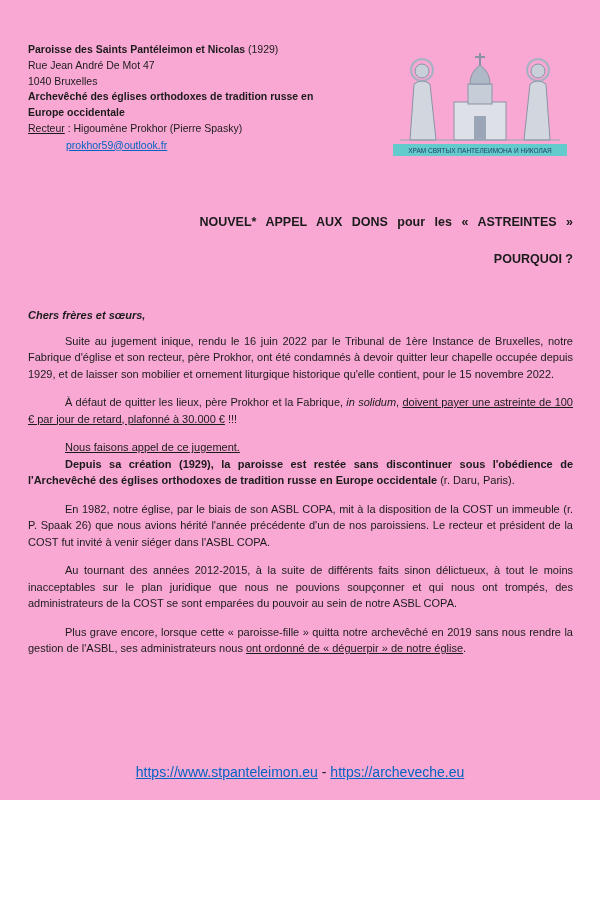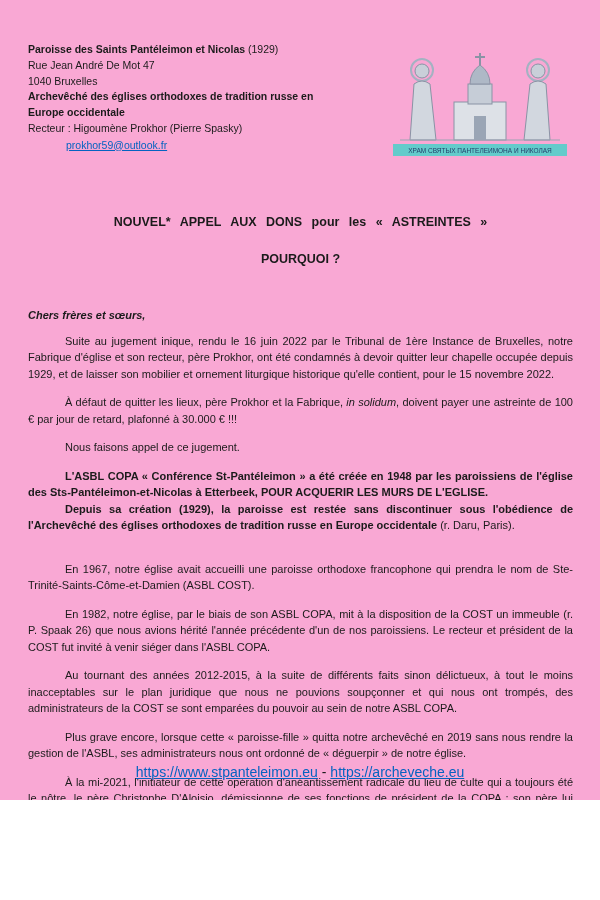--- a/index.html
+++ b/index.html
@@ -4,32 +4,32 @@
 <style>
   html, body { margin:0; padding:0; background:#ffffff; }
   .page {
     width:600px; height:800px; margin:0 auto; background:#f9a8d4;
     font-family:"Liberation Sans", sans-serif; color:#1b1b1b;
     position:relative; box-sizing:border-box; padding:42px 27px 0 28px;
     overflow:hidden;
   }
   .bold { font-weight:bold; }
   .italic { font-style:italic; }
-  .underline { }
+  .underline { text-decoration:underline; }
   .link { color:#0563c1; text-decoration:underline; cursor:pointer; }
 
   
   .header-row { display:flex; justify-content:space-between; align-items:flex-start; }
   .header-left { width:315px; font-size:10.5px; line-height:1.5; }
   .hline { white-space:normal; }
   .email-line { margin-left:38px; margin-top:1px; }
   .header-logo { width:185px; margin-top:2px; }
 
   
-  .title-block { text-align:center; margin-top:48px; font-weight:bold; font-size:12.5px; line-height:1.7; }
+  .title-block { text-align:right; margin-top:48px; font-weight:bold; font-size:12.5px; line-height:1.7; }
   .title-line1 { word-spacing:6px; }
   .title-line2 { margin-top:16px; }
 
   
   .salutation { margin-top:38px; font-size:11px;font-style:italic; }
   .body-text { font-size:11px; line-height:1.5; }
   .para { margin:12px 0 0 0; text-align:justify; }
   .para.tight { margin-top:0; }
   .para.spaced { margin-top:27px; }
   .para.indent { text-indent:37px; }
@@ -85,24 +85,21 @@
   <div class="title-block">
     <div class="title-line1">NOUVEL* APPEL AUX DONS pour les « ASTREINTES »</div>
     <div class="title-line2">POURQUOI ?</div>
   </div>
 
   <div class="salutation bold">Chers frères et sœurs,</div>
   <div class="body-text" id="paragraphs">
       <p class="para indent"><span>Suite au jugement inique, rendu le 16 juin 2022 par le Tribunal de 1ère Instance de Bruxelles, notre Fabrique d'église et son recteur, père Prokhor, ont été condamnés à devoir quitter leur chapelle occupée depuis 1929, et de laisser son mobilier et ornement liturgique historique qu'elle contient, pour le 15 novembre 2022.</span></p>
       <p class="para indent"><span>À défaut de quitter les lieux, père Prokhor et la Fabrique, </span><span class="italic">in solidum</span><span>, </span><span class="underline">doivent payer une astreinte de 100 € par jour de retard, plafonné à 30.000 €</span><span> !!!</span></p>
       <p class="para indent"><span class="underline">Nous faisons appel de ce jugement.</span></p>
-      <p class="para indent"><span class="bold">L'ASBL COPA « Conférence St-Pantéleimon » a été créée en 1948 par les paroissiens de l'église des Sts-Pantéleimon-et-Nicolas à Etterbeek, POUR ACQUERIR LES MURS DE L'EGLISE.</span></p>
       <p class="para indent tight"><span class="bold">Depuis sa création (1929), la paroisse est restée sans discontinuer sous l'obédience de l'Archevêché des églises orthodoxes de tradition russe en Europe occidentale</span><span> (r. Daru, Paris).</span></p>
-      <p class="para indent spaced"><span>En 1967, notre église avait accueilli une paroisse orthodoxe francophone qui prendra le nom de Ste-Trinité-Saints-Côme-et-Damien (ASBL COST).</span></p>
       <p class="para indent"><span>En 1982, notre église, par le biais de son ASBL COPA, mit à la disposition de la COST un immeuble (r. P. Spaak 26) que nous avions hérité l'année précédente d'un de nos paroissiens. Le recteur et président de la COST fut invité à venir siéger dans l'ASBL COPA.</span></p>
       <p class="para indent"><span>Au tournant des années 2012-2015, à la suite de différents faits sinon délictueux, à tout le moins inacceptables sur le plan juridique que nous ne pouvions soupçonner et qui nous ont trompés, des administrateurs de la COST se sont emparées du pouvoir au sein de notre ASBL COPA.</span></p>
       <p class="para indent"><span>Plus grave encore, lorsque cette « paroisse-fille » quitta notre archevêché en 2019 sans nous rendre la gestion de l'ASBL, ses administrateurs nous </span><span class="underline">ont ordonné de « déguerpir » de notre église</span><span>.</span></p>
-      <p class="para indent"><span>À la mi-2021, l'initiateur de cette opération d'anéantissement radicale du lieu de culte qui a toujours été le nôtre, le père Christophe D'Aloisio, démissionne de ses fonctions de président de la COPA ; son père lui succède.</span></p>
     </div>
 
   <div class="footer"><a class="link">https://www.stpanteleimon.eu</a><span> - </span><a class="link">https://archeveche.eu</a></div>
 
 </div>
 
 </body></html>

